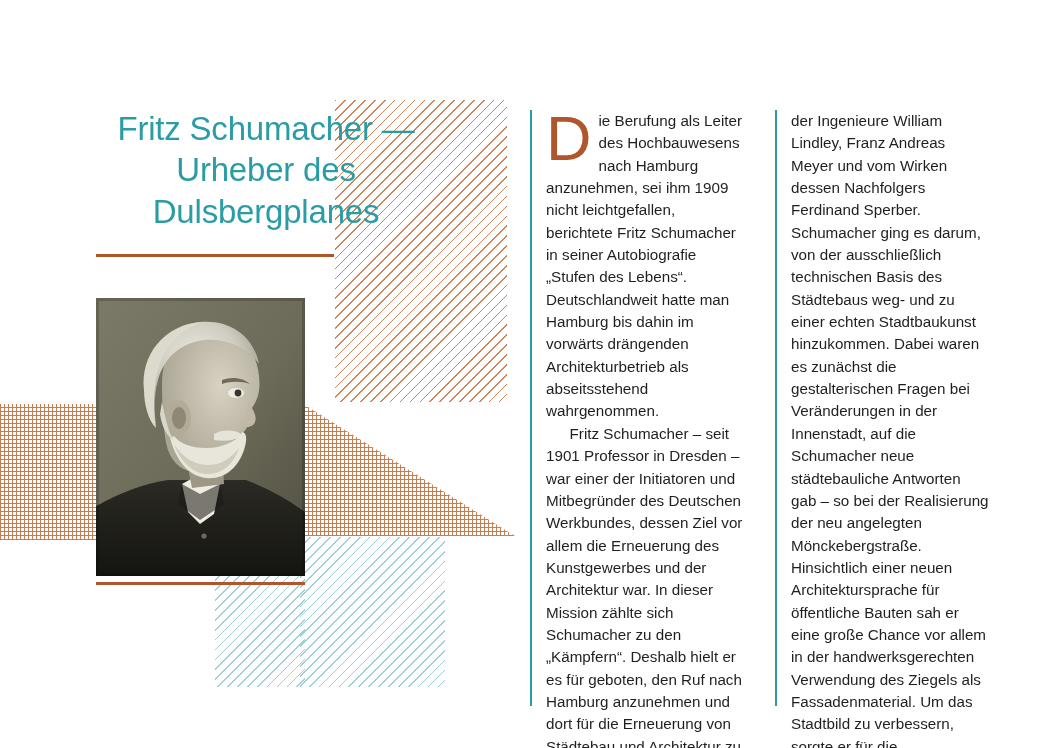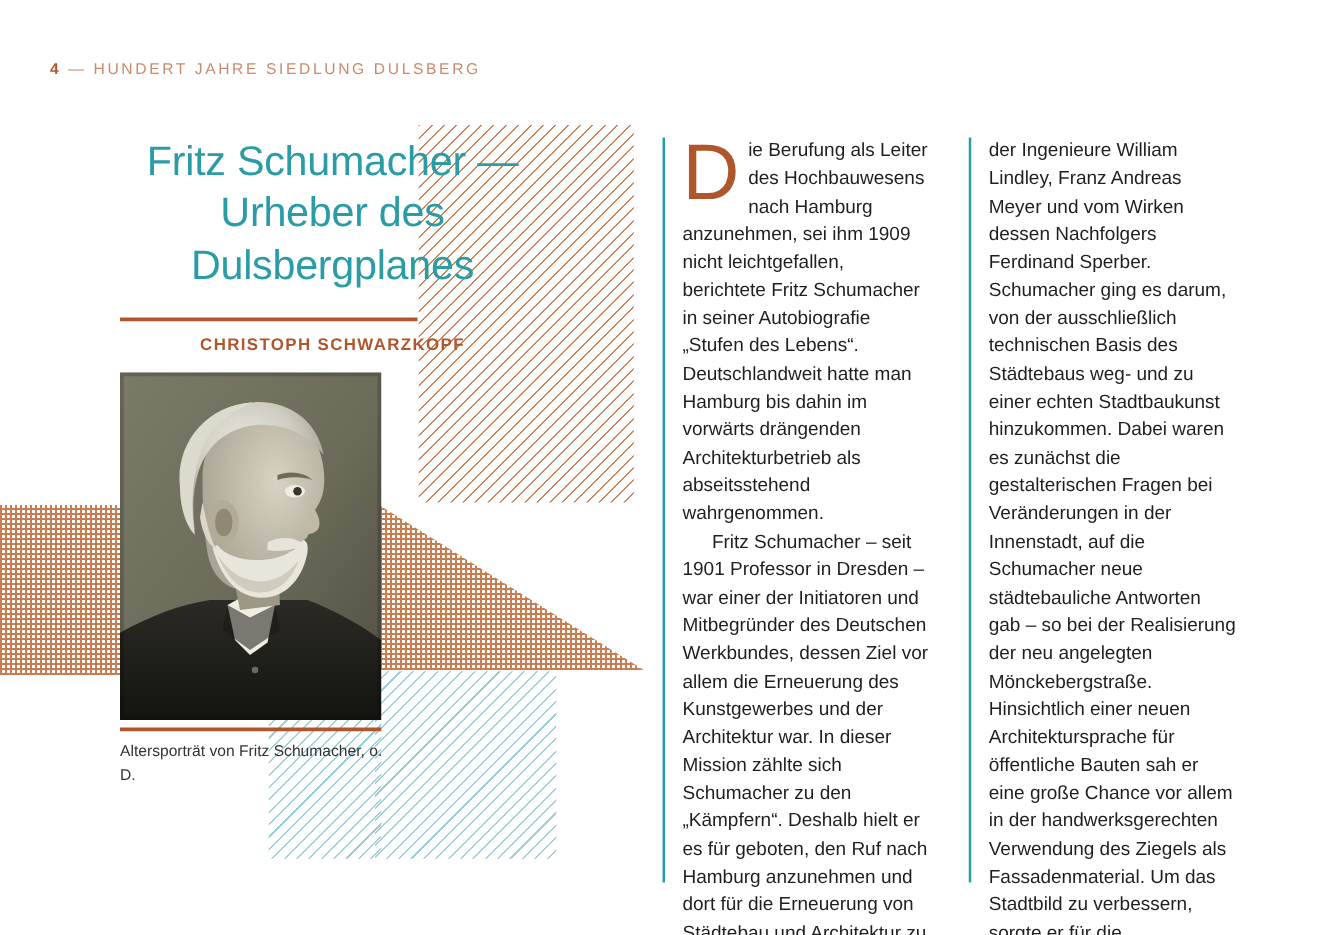--- a/index.html
+++ b/index.html
@@ -199,32 +199,26 @@
 <body>
 
 <div id="page">
 
   <div class="deco" id="deco-rust-hatch"></div>
   <div class="deco" id="deco-rust-dots-triangle"></div>
   <div class="deco" id="deco-rust-dots-left"></div>
   <div class="deco" id="deco-teal-hatch"></div>
   <div class="deco" id="deco-teal-hatch-2"></div>
 
-  <div id="running-header">
-    <span class="folio">4</span>
-    <span>—</span>
-    <span>HUNDERT JAHRE SIEDLUNG DULSBERG</span>
-  </div>
 
   <div id="title-block">
     <h1 id="article-title">Fritz Schumacher —
 Urheber des
 Dulsbergplanes</h1>
     <div id="byline-rule"></div>
-    <div id="byline">CHRISTOPH SCHWARZKOPF</div>
   </div>
 
   <figure id="portrait-figure" style="margin:0;">
     <div id="portrait-photo">
       <svg width="209" height="278" viewBox="0 0 209 278" role="img" aria-label="portrait">
         <defs>
           <linearGradient id="bgGrad" x1="0" y1="0" x2="1" y2="1">
             <stop offset="0%" stop-color="#7b7a68"></stop>
             <stop offset="55%" stop-color="#6c6b59"></stop>
             <stop offset="100%" stop-color="#4e4d40"></stop>
@@ -283,21 +277,20 @@
 
         <path d="M66 104 C70 122 72 134 78 142 C72 140 66 130 64 116 Z" fill="#d9d6ca"></path>
 
         <circle cx="108" cy="238" r="2.6" fill="#6d6a5c"></circle>
 
         <rect width="209" height="278" fill="none"></rect>
         <path d="M0 0 L209 0 L209 278 L0 278 Z" fill="none" stroke="rgba(0,0,0,0.18)" stroke-width="6"></path>
       </svg>
     </div>
     <div id="caption-rule"></div>
-    <figcaption id="portrait-caption">Altersporträt von Fritz Schumacher, o. D.</figcaption>
   </figure>
 
   <div class="text-column" id="column-1">
     <p><span id="dropcap">D</span><span>ie Berufung als Leiter des Hochbauwesens nach Hamburg anzunehmen, sei ihm 1909 nicht leichtgefallen, berichtete Fritz Schumacher in seiner Autobiografie „Stufen des Lebens“. Deutschlandweit hatte man Hamburg bis dahin im vorwärts drängenden Architekturbetrieb als abseitsstehend wahrgenommen.</span></p>
     <p>Fritz Schumacher – seit 1901 Professor in Dresden – war einer der Initiatoren und Mitbegründer des Deutschen Werkbundes, dessen Ziel vor allem die Erneuerung des Kunstgewerbes und der Architektur war. In dieser Mission zählte sich Schumacher zu den „Kämpfern“. Deshalb hielt er es für geboten, den Ruf nach Hamburg anzunehmen und dort für die Erneuerung von Städtebau und Architektur zu sorgen.</p>
 
   </div>
 
   <div class="text-column" id="column-2">
     <p>der Ingenieure William Lindley, Franz Andreas Meyer und vom Wirken dessen Nachfolgers Ferdinand Sperber. Schumacher ging es darum, von der ausschließlich technischen Basis des Städtebaus weg- und zu einer echten Stadtbaukunst hinzukommen. Dabei waren es zunächst die gestalterischen Fragen bei Veränderungen in der Innenstadt, auf die Schumacher neue städtebauliche Antworten gab – so bei der Realisierung der neu angelegten Mönckebergstraße. Hinsichtlich einer neuen Architektursprache für öffentliche Bauten sah er eine große Chance vor allem in der handwerksgerechten Verwendung des Ziegels als Fassadenmaterial. Um das Stadtbild zu verbessern, sorgte er für die Verabschiedung eines „Baupflegegesetzes“. Formal zeigte Schumachers Architektur in dieser Zeit gleichwohl immer wieder Anleihen an bestimmte Formen der Architekturgeschichte:</p>

